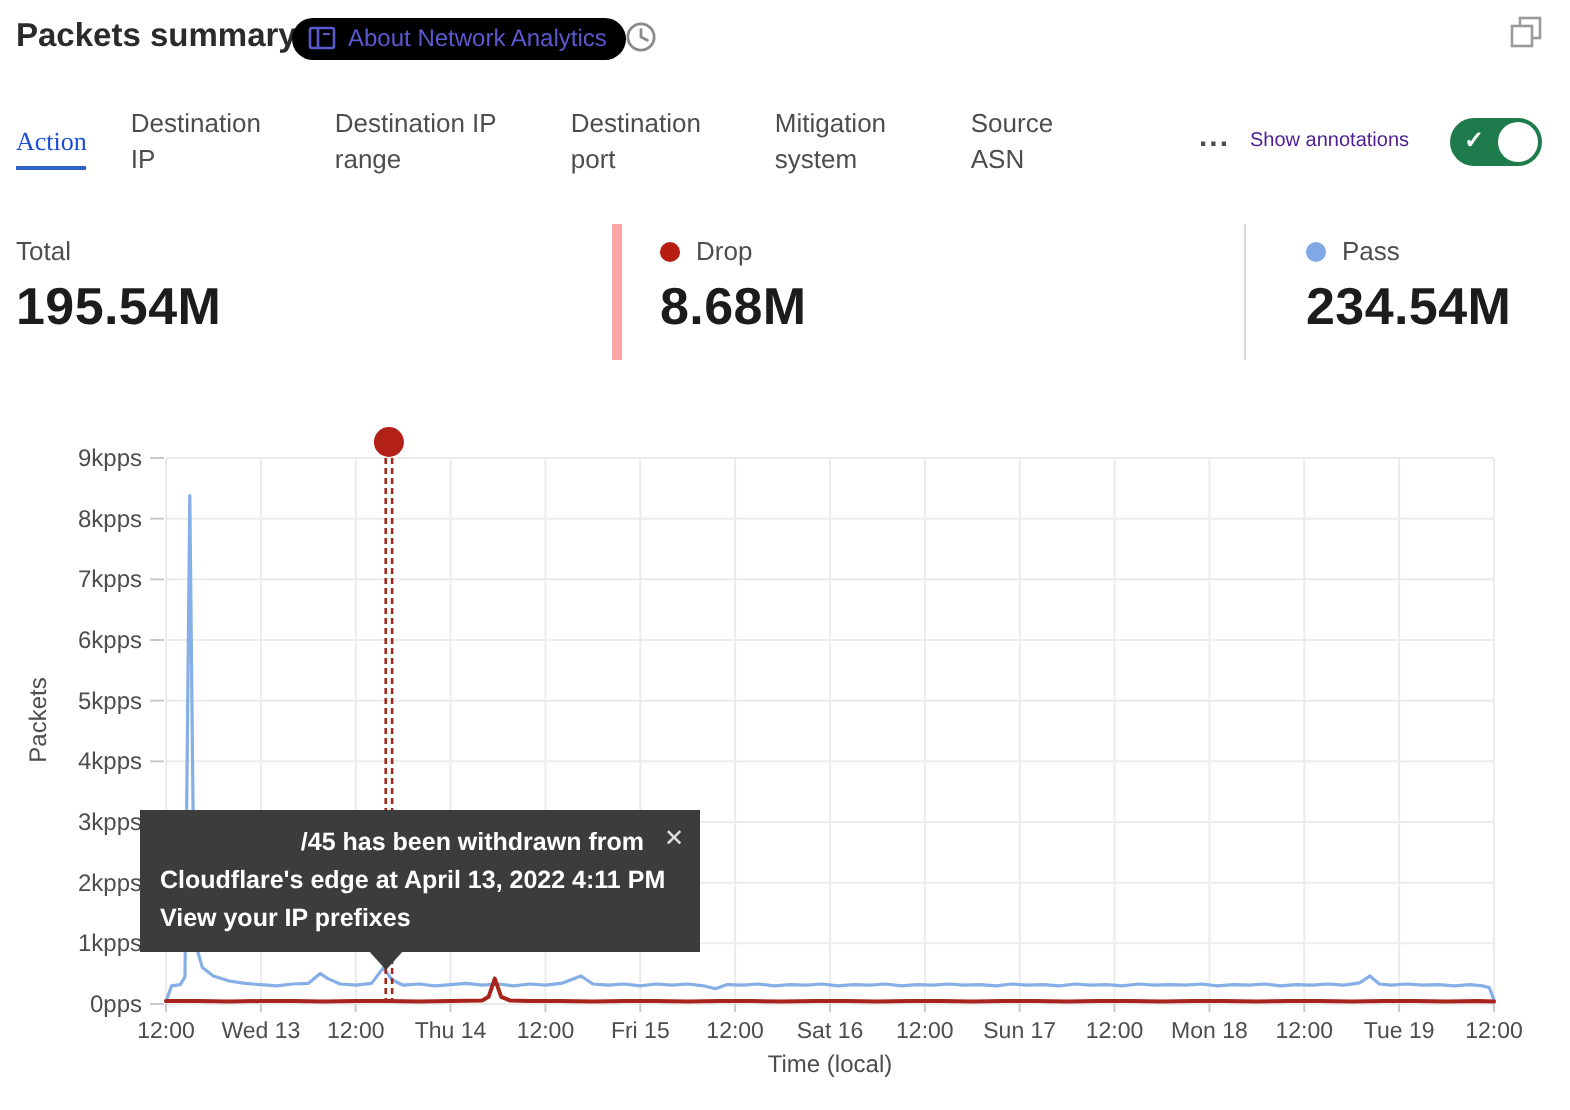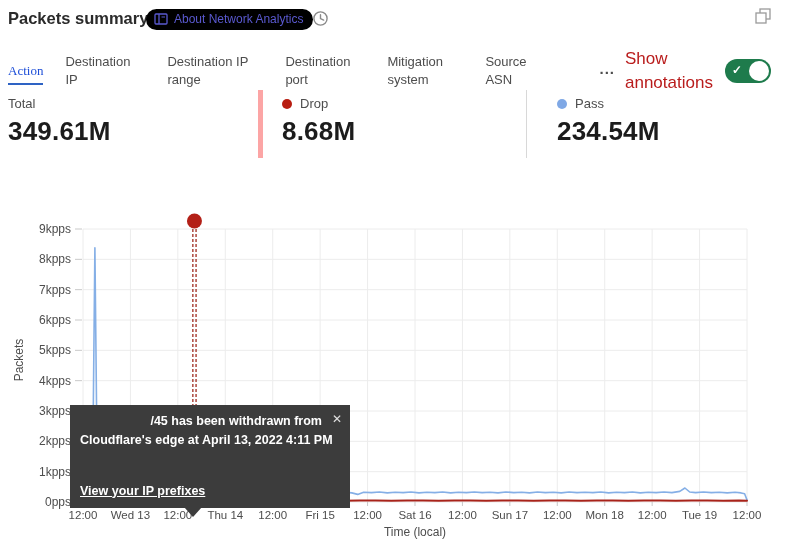--- a/index.html
+++ b/index.html
@@ -13,46 +13,46 @@
   .clock-btn{position:absolute;left:312px;top:10px;color:#8a8a8a;cursor:pointer;line-height:0;}
   .expand-btn{position:absolute;right:14px;top:8px;color:#9a9a9a;cursor:pointer;line-height:0;}
 
   
   .tabs{position:absolute;top:44px;left:0;right:0;height:54px;display:flex;align-items:center;padding:0 14px 0 8px;box-sizing:border-box;}
   .tab{font-size:13px;color:#4d4d4d;line-height:1.4;margin-right:22px;cursor:pointer;}
   .tab.w80{width:80px}.tab.w96{width:96px}.tab.w76{width:76px}.tab.w50{width:50px}
   .tab.active{color:#1d4ed8;font-family:Liberation Serif, serif;}
   .tab.active .tab-inner{border-bottom:2px solid #2e63c4;padding-bottom:5px;}
   .more-btn{margin-left:auto;color:#4d4d4d;font-weight:700;font-size:15px;letter-spacing:1px;cursor:pointer;align-self:center;padding:0 10px 6px 0;}
-  .show-ann{font-size:17px;color:#b91c1c;width:82px;line-height:1.4;margin-right:18px;}
+  .show-ann{font-size:10px;color:#4c1d95;width:82px;line-height:1.4;margin-right:18px;}
   .toggle{position:relative;width:46px;height:24px;border-radius:13px;background:#1e7b4c;cursor:pointer;flex:0 0 auto;}
   .toggle .knob{position:absolute;top:2px;right:2px;width:20px;height:20px;border-radius:50%;background:#fff;}
   .toggle .check{position:absolute;left:7px;top:4px;color:#fff;font-size:12px;font-weight:700;}
 
   
-  .stats{position:absolute;top:90px;left:0;right:0;height:68px;display:flex;}
+  .stats{position:absolute;top:112px;left:0;right:0;height:68px;display:flex;gap:48px;}
   .stat{box-sizing:border-box;padding-top:6px;}
   .stat.c1{width:258px;padding-left:8px;}
   .stat.c2{width:268px;border-left:5px solid #fca5a5;padding-left:19px;}
   .stat.c3{flex:1;border-left:1px solid #d8d8d8;padding-left:30px;}
   .stat-label{font-size:13px;color:#4d4d4d;display:flex;align-items:center;gap:8px;}
   .dot{width:10px;height:10px;border-radius:50%;display:inline-block;}
   .stat-value{font-size:26px;font-weight:600;color:#1c1c1c;margin-top:5px;letter-spacing:.2px;}
 
   
   .chart{position:absolute;top:210px;left:0;width:785px;height:345px;}
   .chart svg{position:absolute;left:0;top:0;}
   .y-title{position:absolute;left:-16px;top:143px;width:70px;text-align:center;font-size:12px;color:#4d4d4d;transform:rotate(-90deg);}
 
   
   .tooltip{position:absolute;left:70px;top:195px;width:280px;box-sizing:border-box;background:#3c3c3c;color:#fff;
            font-size:12.5px;font-weight:600;line-height:1.5;padding:7px 10px 8px;z-index:5;}
   .tooltip .l1{text-align:right;padding-right:18px;white-space:nowrap;}
   .tooltip .l2{white-space:nowrap;}
-  .tooltip .link{text-decoration:underline;cursor:pointer;display:inline-block;margin-top:32px;}
+  .tooltip .link{cursor:pointer;display:inline-block;}
   .tooltip .close{position:absolute;top:5px;right:8px;color:#e0e0e0;font-size:12px;cursor:pointer;font-weight:400;}
   .tooltip .caret{position:absolute;bottom:-9px;left:114px;width:0;height:0;
                   border-left:9px solid transparent;border-right:9px solid transparent;border-top:10px solid #3c3c3c;}
 </style>
 </head>
 <body>
 
 <div class="header">
   <div class="title">Packets summary</div>
   <div class="badge">
@@ -92,21 +92,21 @@
     <span class="check">✓</span>
     <span class="knob"></span>
   </div>
 </div>
 
 <div class="stats">
   <div class="stat c1">
     <div class="stat-label">
         <span>Total</span>
       </div>
-    <div class="stat-value">349.61M</div>
+    <div class="stat-value">195.54M</div>
   </div>
   <div class="stat c2">
     <div class="stat-label">
       <span class="dot" style="background: rgb(184, 29, 17);"></span>
       <span>Drop</span>
     </div>
     <div class="stat-value">8.68M</div>
   </div>
   <div class="stat c3">
     <div class="stat-label">

